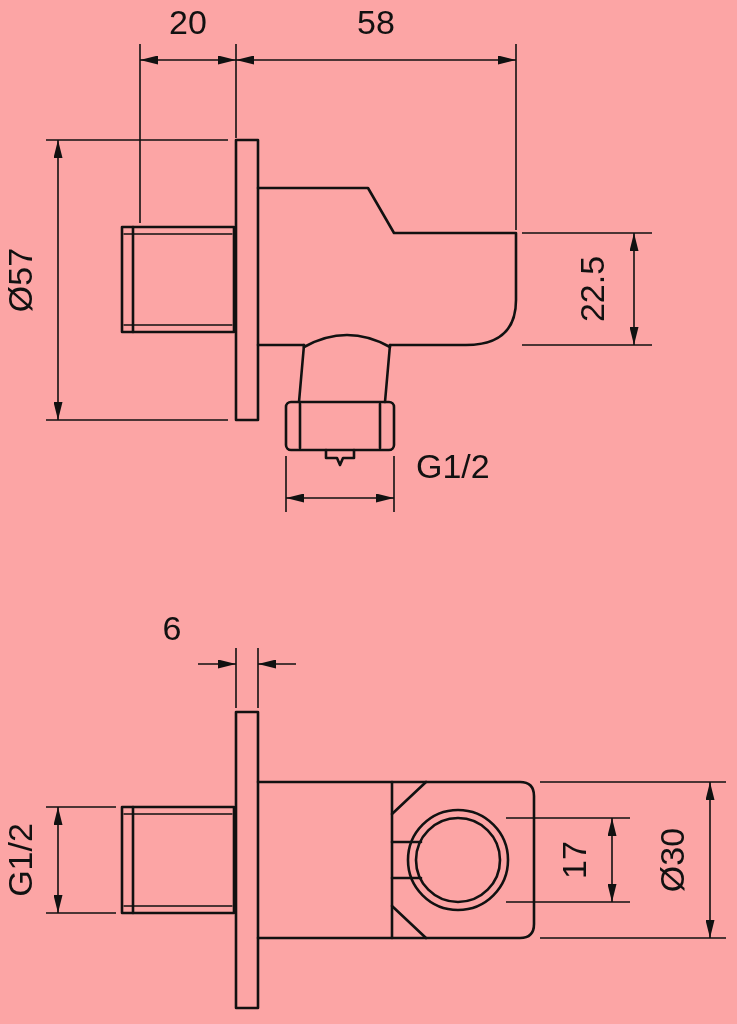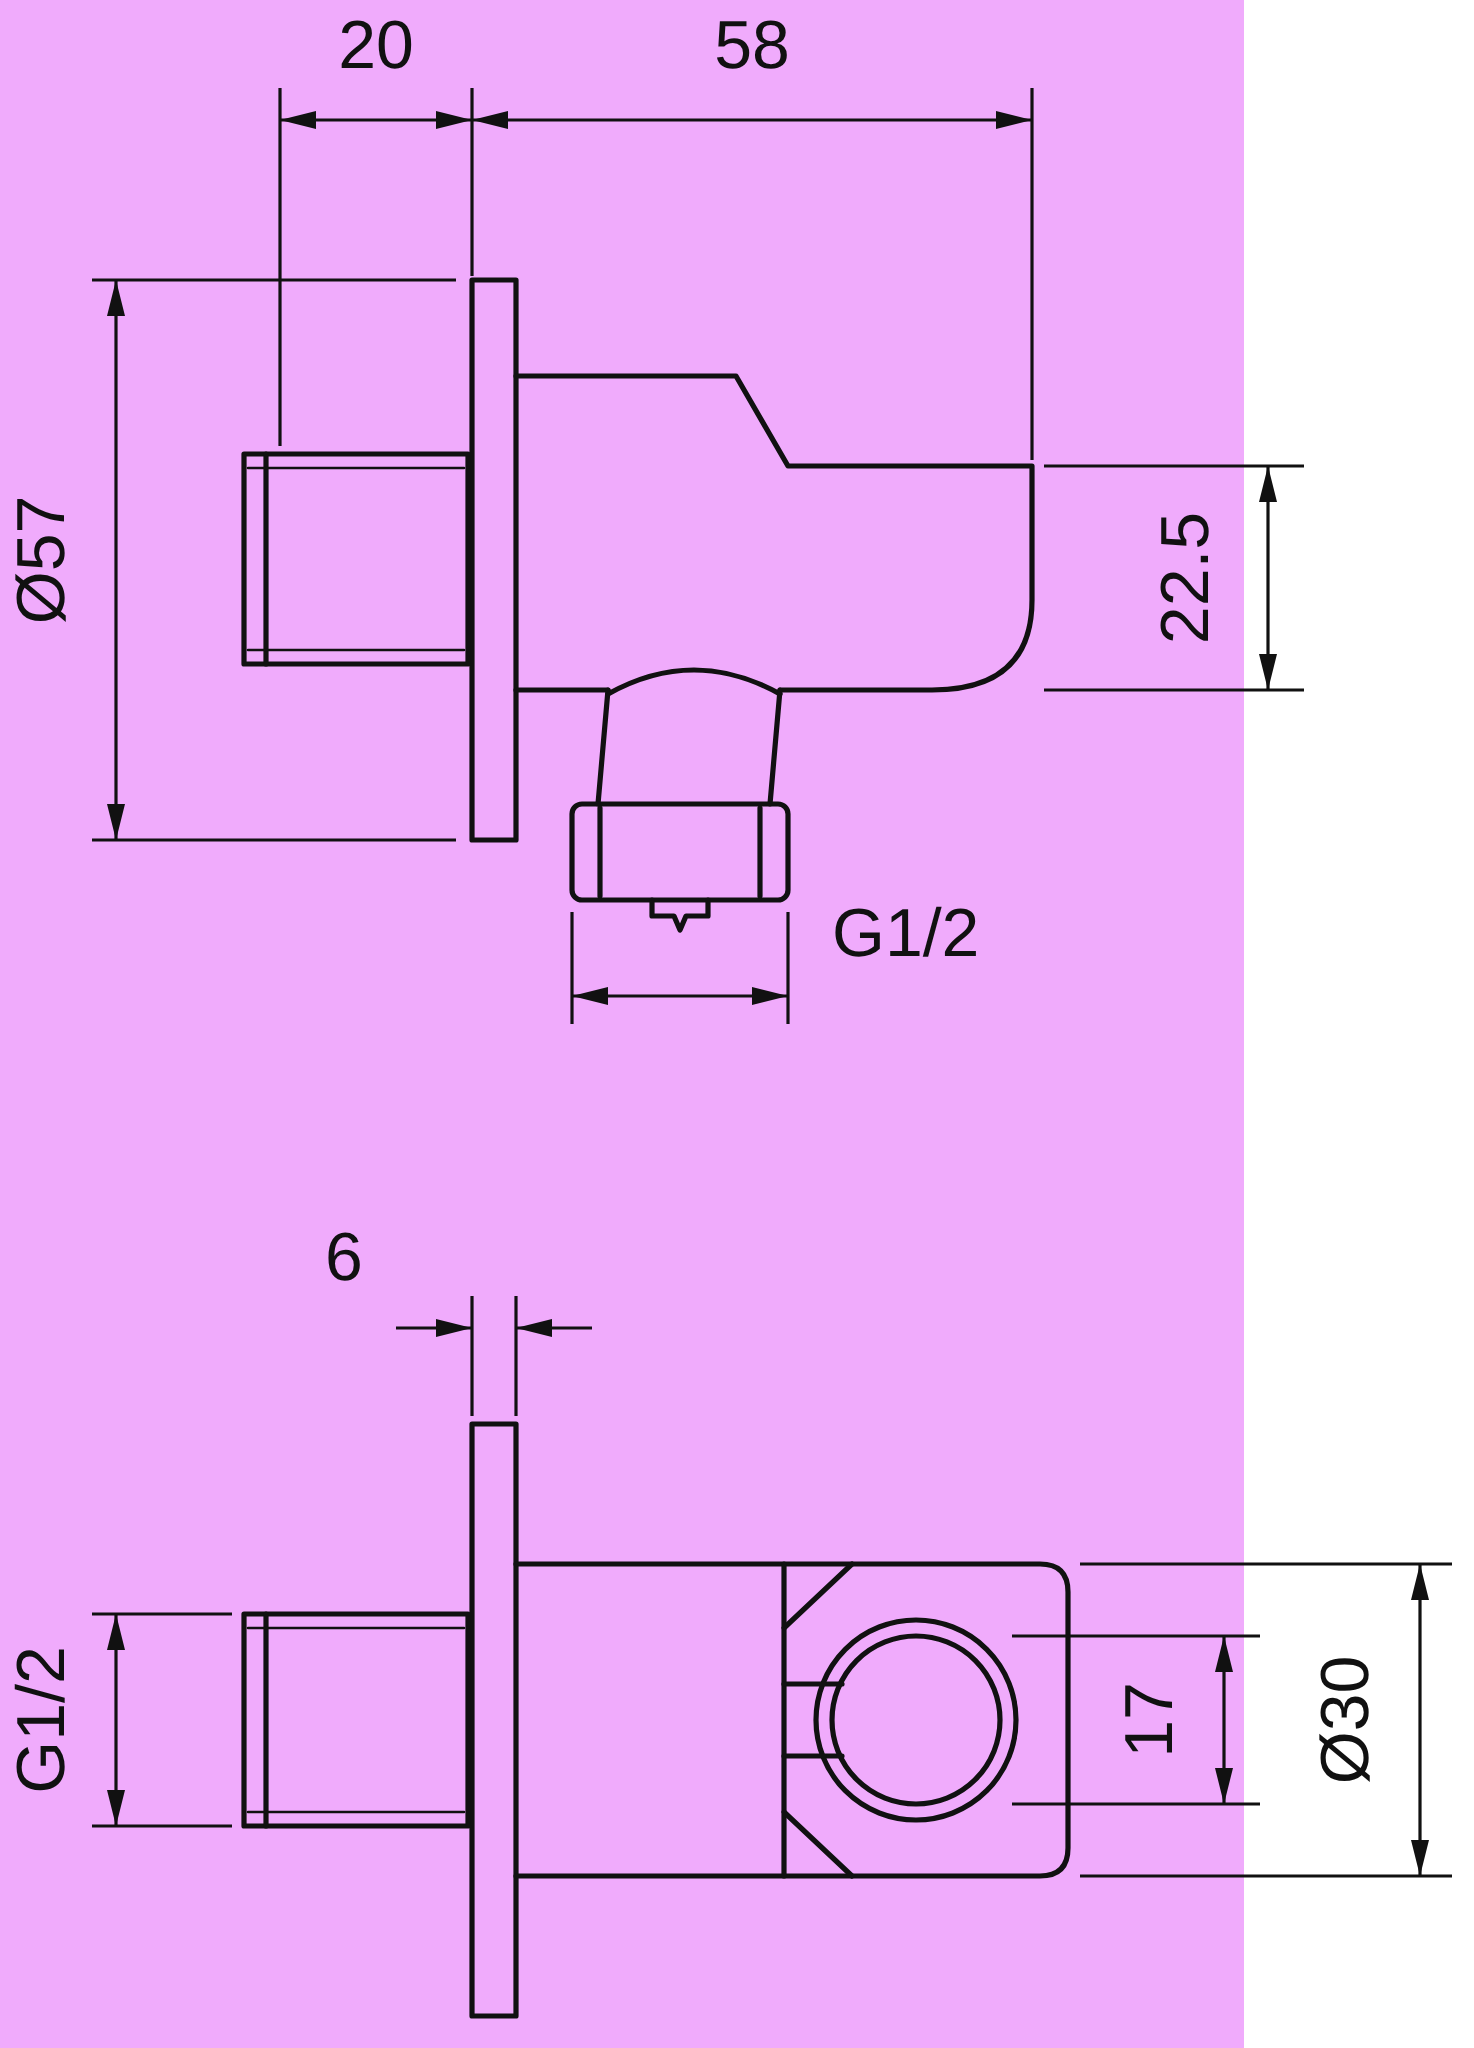--- a/index.html
+++ b/index.html
@@ -5,24 +5,24 @@
   html, body {
     margin: 0;
     padding: 0;
     background: #ffffff;
     width: 737px;
     height: 1024px;
     overflow: hidden;
     font-family: "Liberation Sans", sans-serif;
   }
   .canvas-wrap {
-    width: 622px;
+    width: 737px;
     height: 1024px;
     position: relative;
-    background: #f0abfc;
+    background: #fca5a5;
   }
   svg { display: block; }
   .part {
     fill: none;
     stroke: #111111;
     stroke-width: 2.6;
     stroke-linejoin: round;
     stroke-linecap: round;
   }
   .part-thin {

